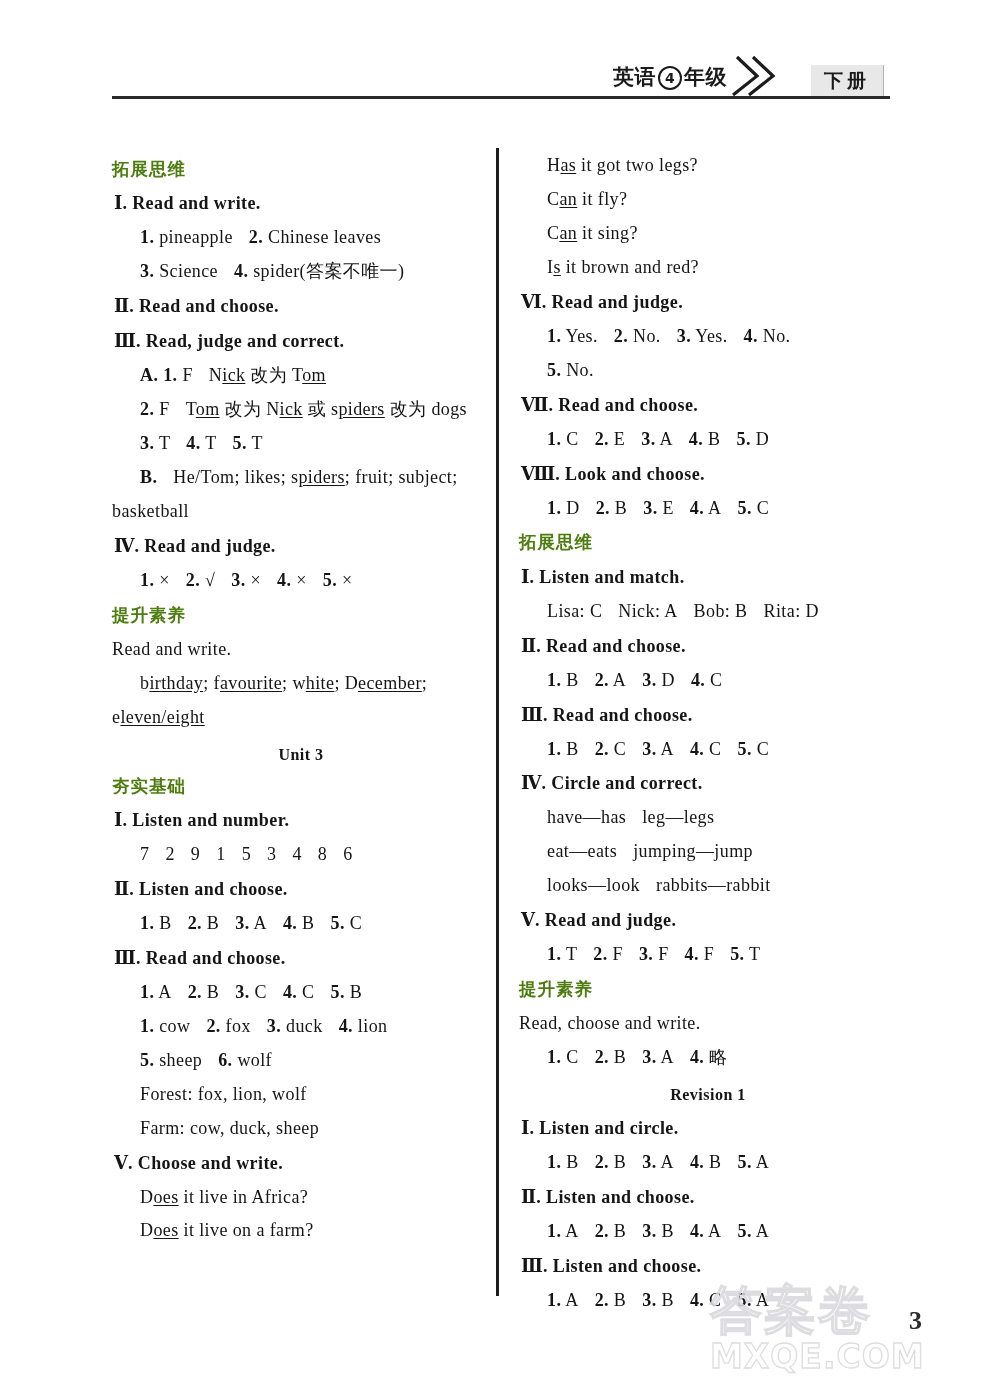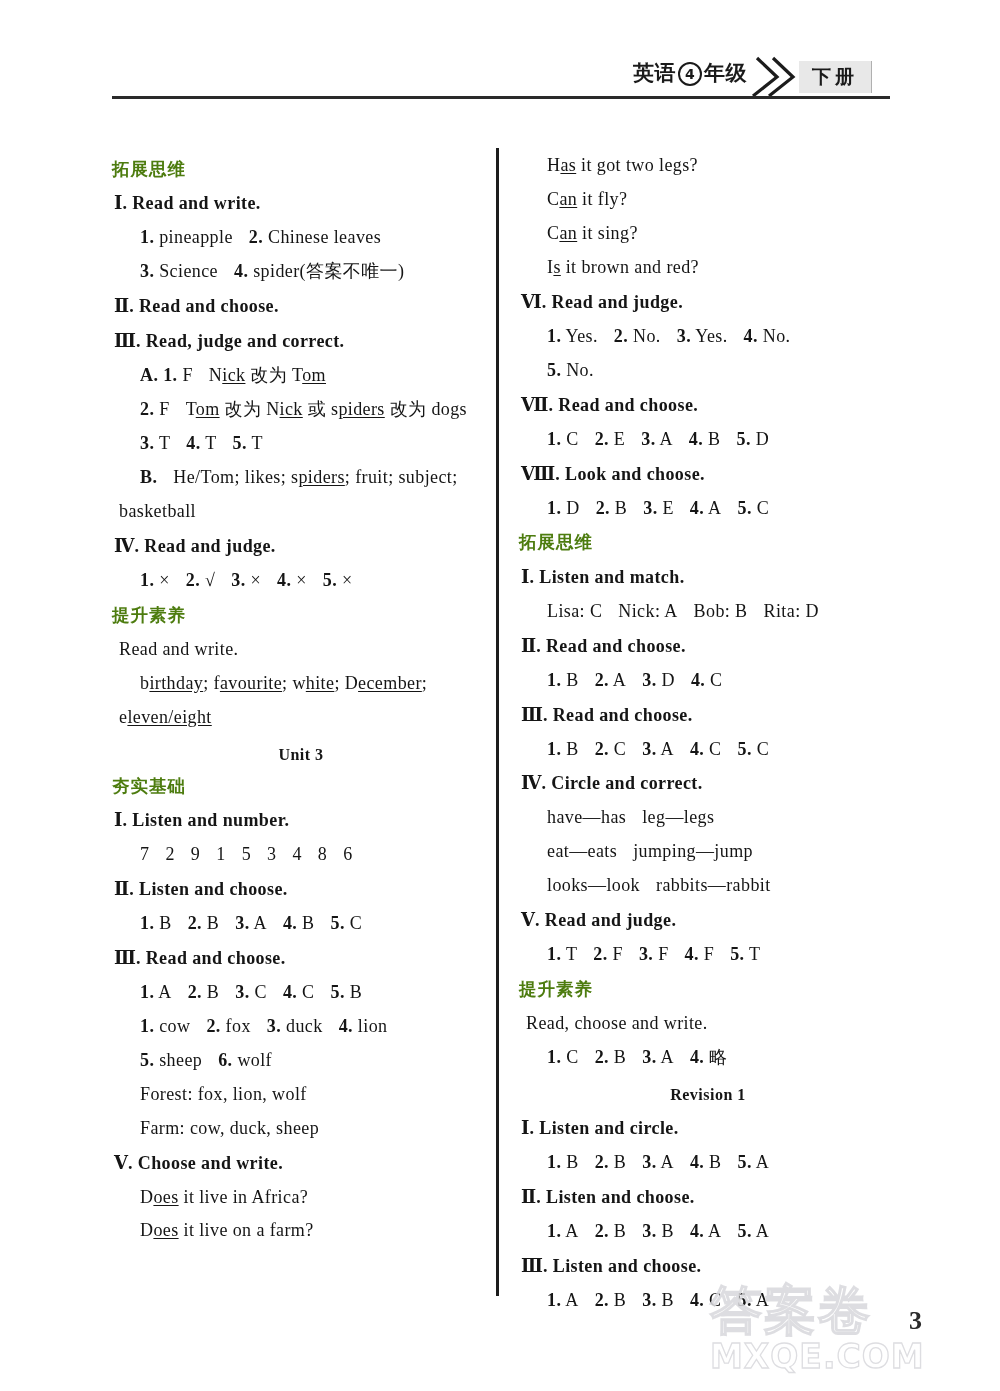--- a/index.html
+++ b/index.html
@@ -26,25 +26,25 @@
   #header-rule {
     position: absolute;
     left: 112px;
     top: 96px;
     width: 778px;
     height: 3px;
     background: #2a2a2a;
   }
   #header-badge {
     position: absolute;
-    right: 128px;
+    right: 116px;
     top: 57px;
     height: 40px;
     display: flex;
-    align-items: center;
+    align-items: flex-end;
     gap: 0px;
   }
   .hdr-cn {
     font-family: "DejaVu Sans", sans-serif;
     font-weight: bold;
     font-size: 21px;
     letter-spacing: 0.5px;
     color: #1a1a1a;
     line-height: 1;
     padding-bottom: 7px;
@@ -73,20 +73,21 @@
   #hdr-term-box {
     background: #e8e8e8;
     border-right: 1px solid #b0b0b0;
     padding: 6px 13px 7px 13px;
     font-family: "DejaVu Sans", sans-serif;
     font-weight: bold;
     font-size: 19px;
     letter-spacing: 4px;
     color: #1a1a1a;
     line-height: 1;
+    margin-left: 32px;
   }
 
   
   #column-divider {
     position: absolute;
     left: 496px;
     top: 148px;
     width: 3px;
     height: 1148px;
     background: #1c1c1c;
@@ -139,21 +140,21 @@
     line-height: 1.72;
     padding-left: 28px;
     white-space: nowrap;
   }
   .num { font-weight: bold; }
   .gap-m { display: inline-block; width: 16px; }
   .u { text-decoration: underline; text-underline-offset: 2px; }
   .plain-line {
     font-size: 18px;
     letter-spacing: 0.4px;
-    margin: 3px 7px;
+    margin: 3px 0;
     line-height: 1.72;
     padding-left: 0;
   }
 
   
   #page-number {
     position: absolute;
     right: 78px;
     bottom: 55px;
     font-size: 26px;

